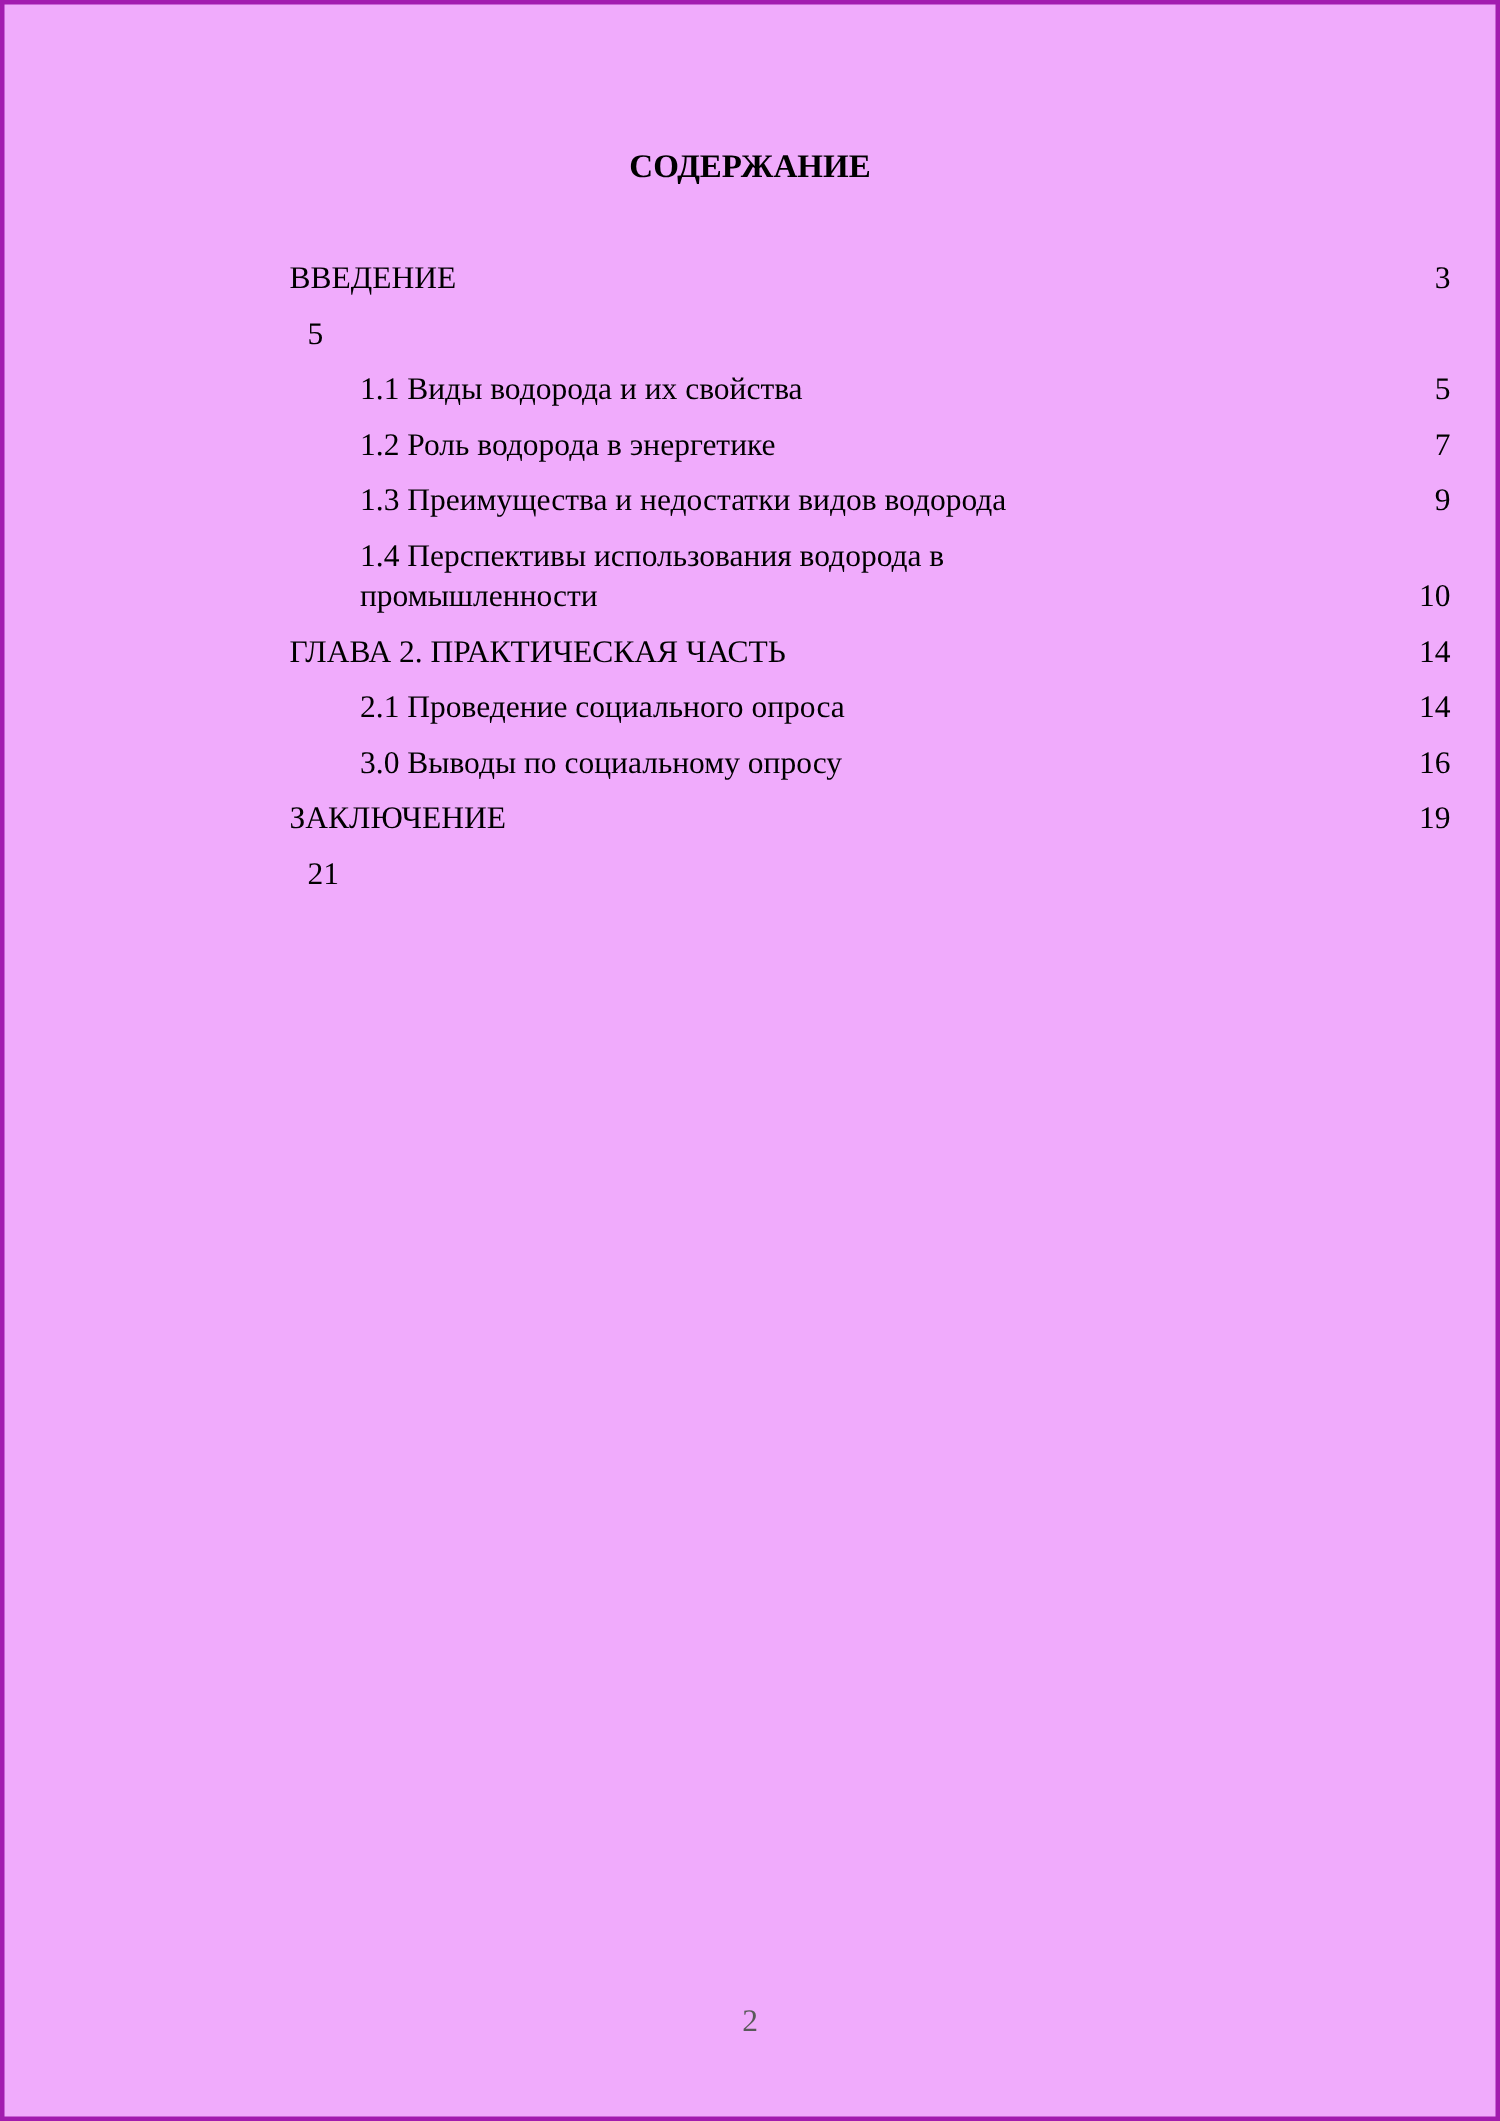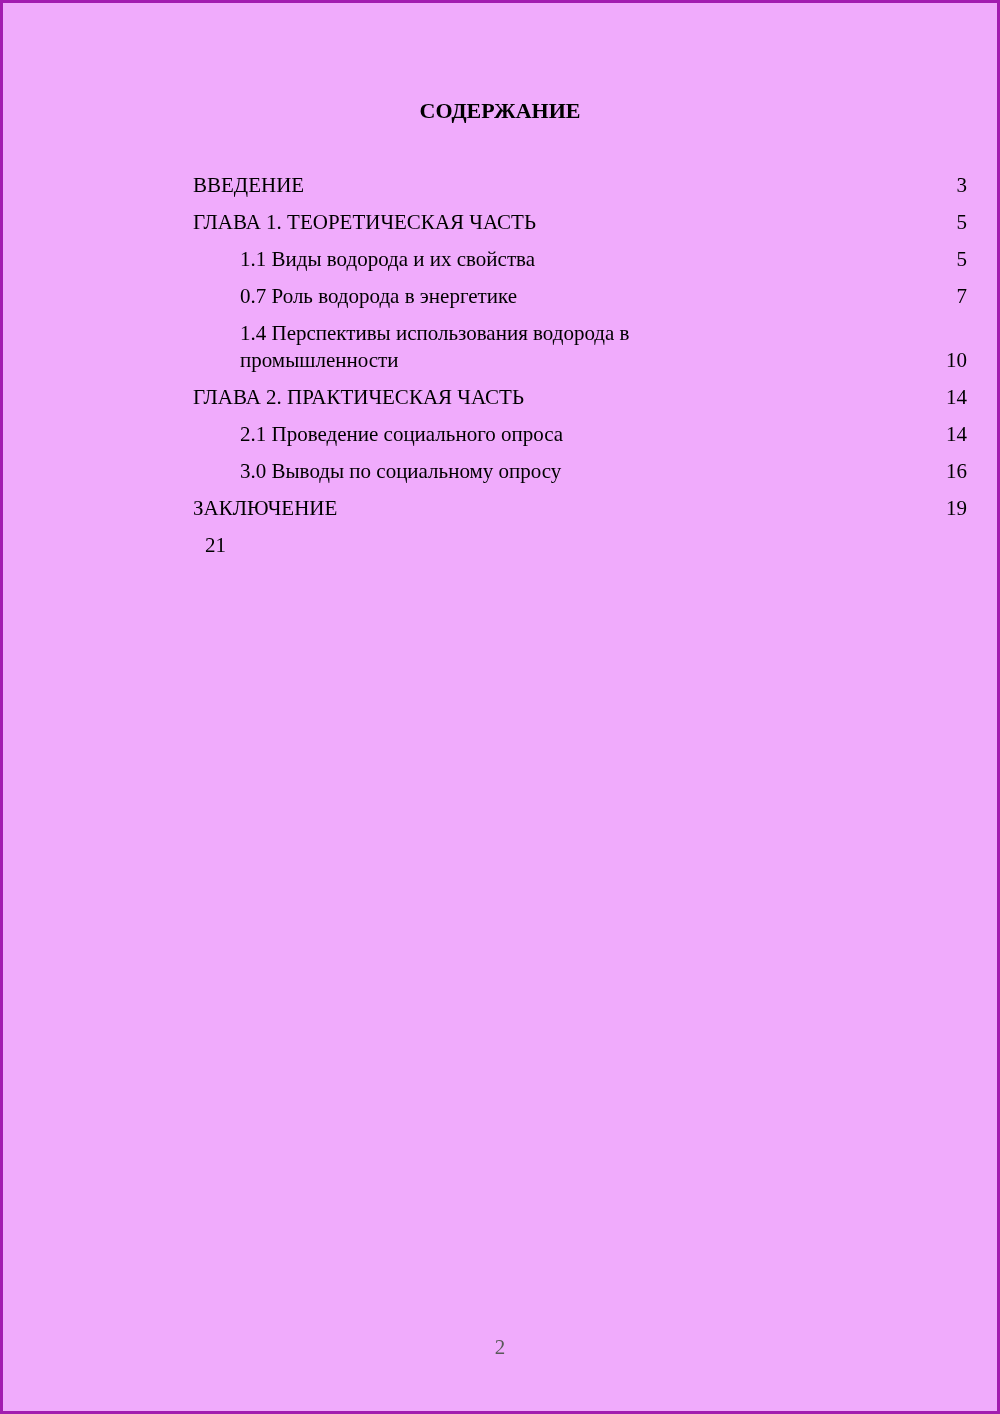--- a/index.html
+++ b/index.html
@@ -75,34 +75,37 @@
   <div class="doc-title">СОДЕРЖАНИЕ</div>
 
   <div class="toc">
 
     <div class="toc-row">
       <span class="label">ВВЕДЕНИЕ</span>
       <span class="pageno">3</span>
     </div>
 
     <div class="toc-row">
-      <span class="label">ГЛАВА 1. ТЕОРЕТИЧЕСКАЯ ЧАСТЬ</span>
       <span class="pageno">5</span>
     </div>
 
     <div class="toc-row sub">
       <span class="label">1.1 Виды водорода и их свойства</span>
       <span class="pageno">5</span>
     </div>
 
     <div class="toc-row sub">
-      <span class="label">0.7 Роль водорода в энергетике</span>
+      <span class="label">1.2 Роль водорода в энергетике</span>
       <span class="pageno">7</span>
     </div>
 
+    <div class="toc-row sub">
+      <span class="label">1.3 Преимущества и недостатки видов водорода</span>
+      <span class="pageno">9</span>
+    </div>
 
     <div class="toc-row sub">
       <span class="label narrow">1.4 Перспективы использования водорода в промышленности</span>
       <span class="pageno">10</span>
     </div>
 
     <div class="toc-row">
       <span class="label">ГЛАВА 2. ПРАКТИЧЕСКАЯ ЧАСТЬ</span>
       <span class="pageno">14</span>
     </div>

